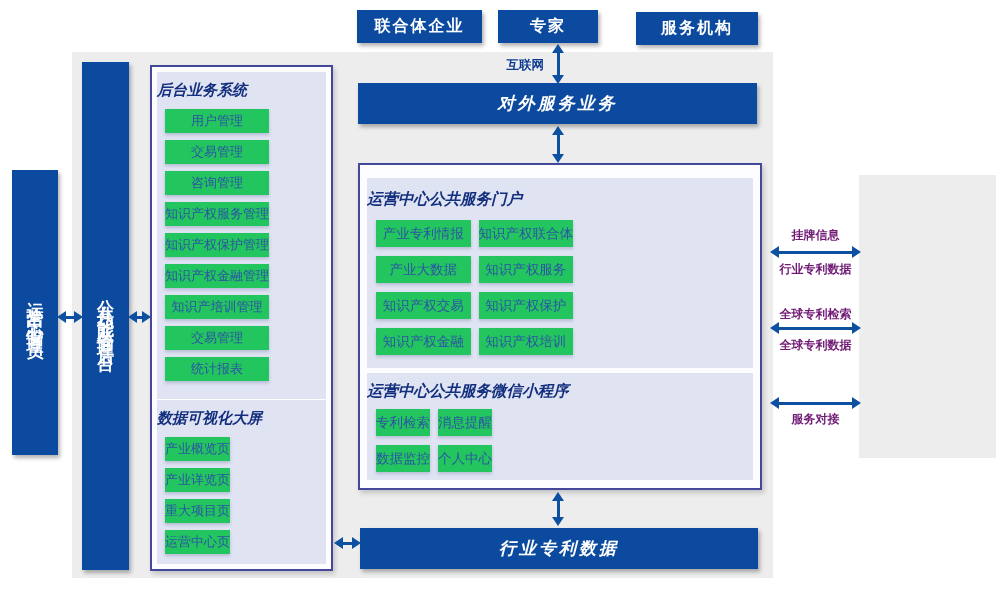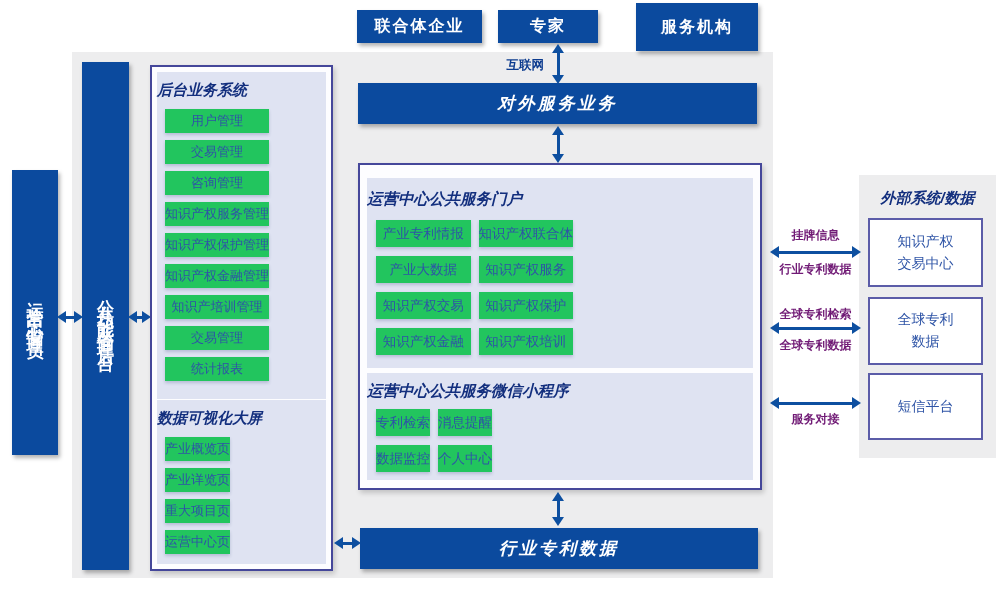--- a/index.html
+++ b/index.html
@@ -48,21 +48,21 @@
 
   <div class="gray" style="left:72px;top:52px;width:701px;height:526px;"></div>
   <div class="gray" style="left:859px;top:175px;width:137px;height:283px;"></div>
 
   <div class="bluebox actor" style="left:357px;top:10px;width:125px;height:33px;">
       <span>联合体企业</span>
     </div>
   <div class="bluebox actor" style="left:498px;top:10px;width:100px;height:33px;">
       <span>专家</span>
     </div>
-  <div class="bluebox actor" style="left:636px;top:3px;width:122px;height:48px;">
+  <div class="bluebox actor" style="left:636px;top:12px;width:122px;height:33px;">
       <span>服务机构</span>
     </div>
 
   <div class="internet">互联网</div>
   <div class="varrow" style="left:551px;top:44px;width:14px;height:40px;">
       <div class="shaft"></div>
     </div>
 
   <div class="bluebox bigbar" style="left:358px;top:83px;width:399px;height:41px;justify-content:center;">
       <span>对外服务业务</span>
@@ -143,28 +143,20 @@
   <div class="varrow" style="left:551px;top:492px;width:14px;height:34px;">
       <div class="shaft"></div>
     </div>
   <div class="bluebox bigbar" style="left:360px;top:528px;width:398px;height:41px;">
       <span>行业专利数据</span>
     </div>
   <div class="harrow" style="left:334px;top:536px;width:27px;height:14px;">
       <div class="shaft"></div>
     </div>
 
-  <div style="position:absolute;left:859px;top:175px;width:137px;height:283px;">
-    <div class="ext-title">外部系统/数据</div>
-    <div class="ext-box" style="top:43px;height:69px;">知识产权
-交易中心</div>
-    <div class="ext-box" style="top:122px;height:68px;">全球专利
-数据</div>
-    <div class="ext-box" style="top:198px;height:67px;">短信平台</div>
-  </div>
 
   <div class="linklabel" style="top:227px;">挂牌信息</div>
   <div class="harrow" style="left:770px;top:245px;width:91px;height:14px;">
       <div class="shaft"></div>
     </div>
   <div class="linklabel" style="top:261px;">行业专利数据</div>
 
   <div class="linklabel" style="top:306px;">全球专利检索</div>
   <div class="harrow" style="left:770px;top:321px;width:91px;height:14px;">
       <div class="shaft"></div>

